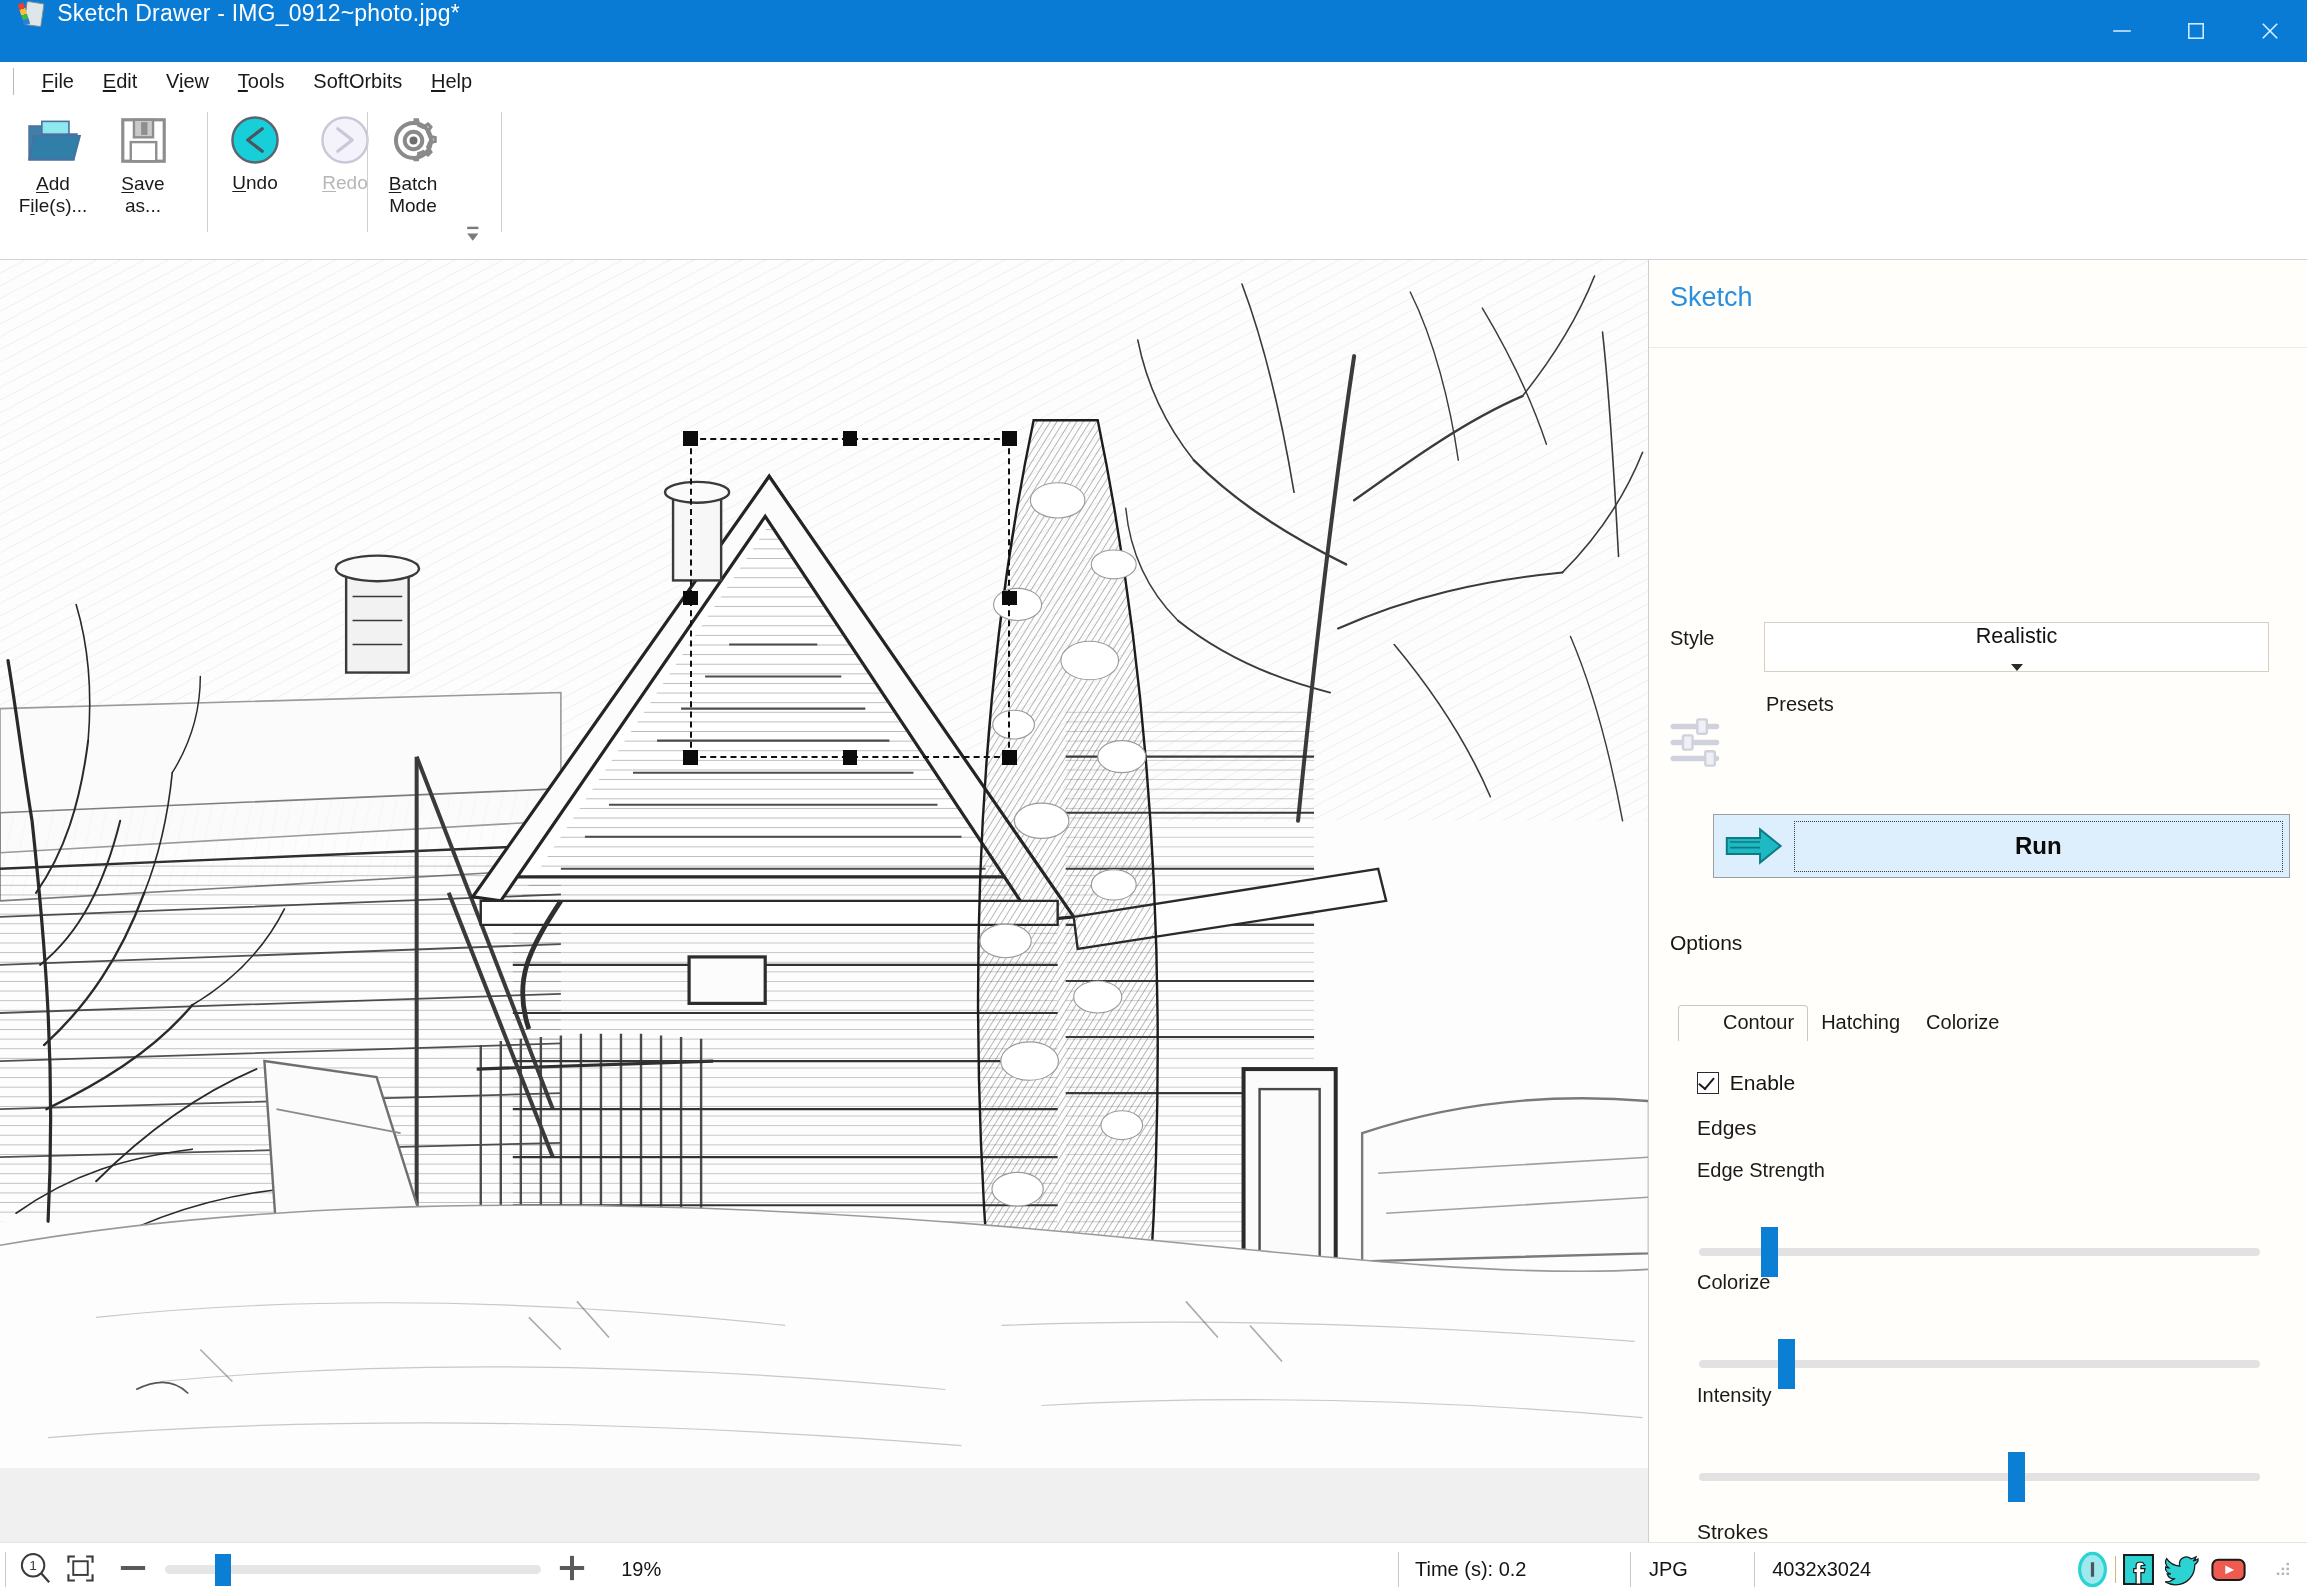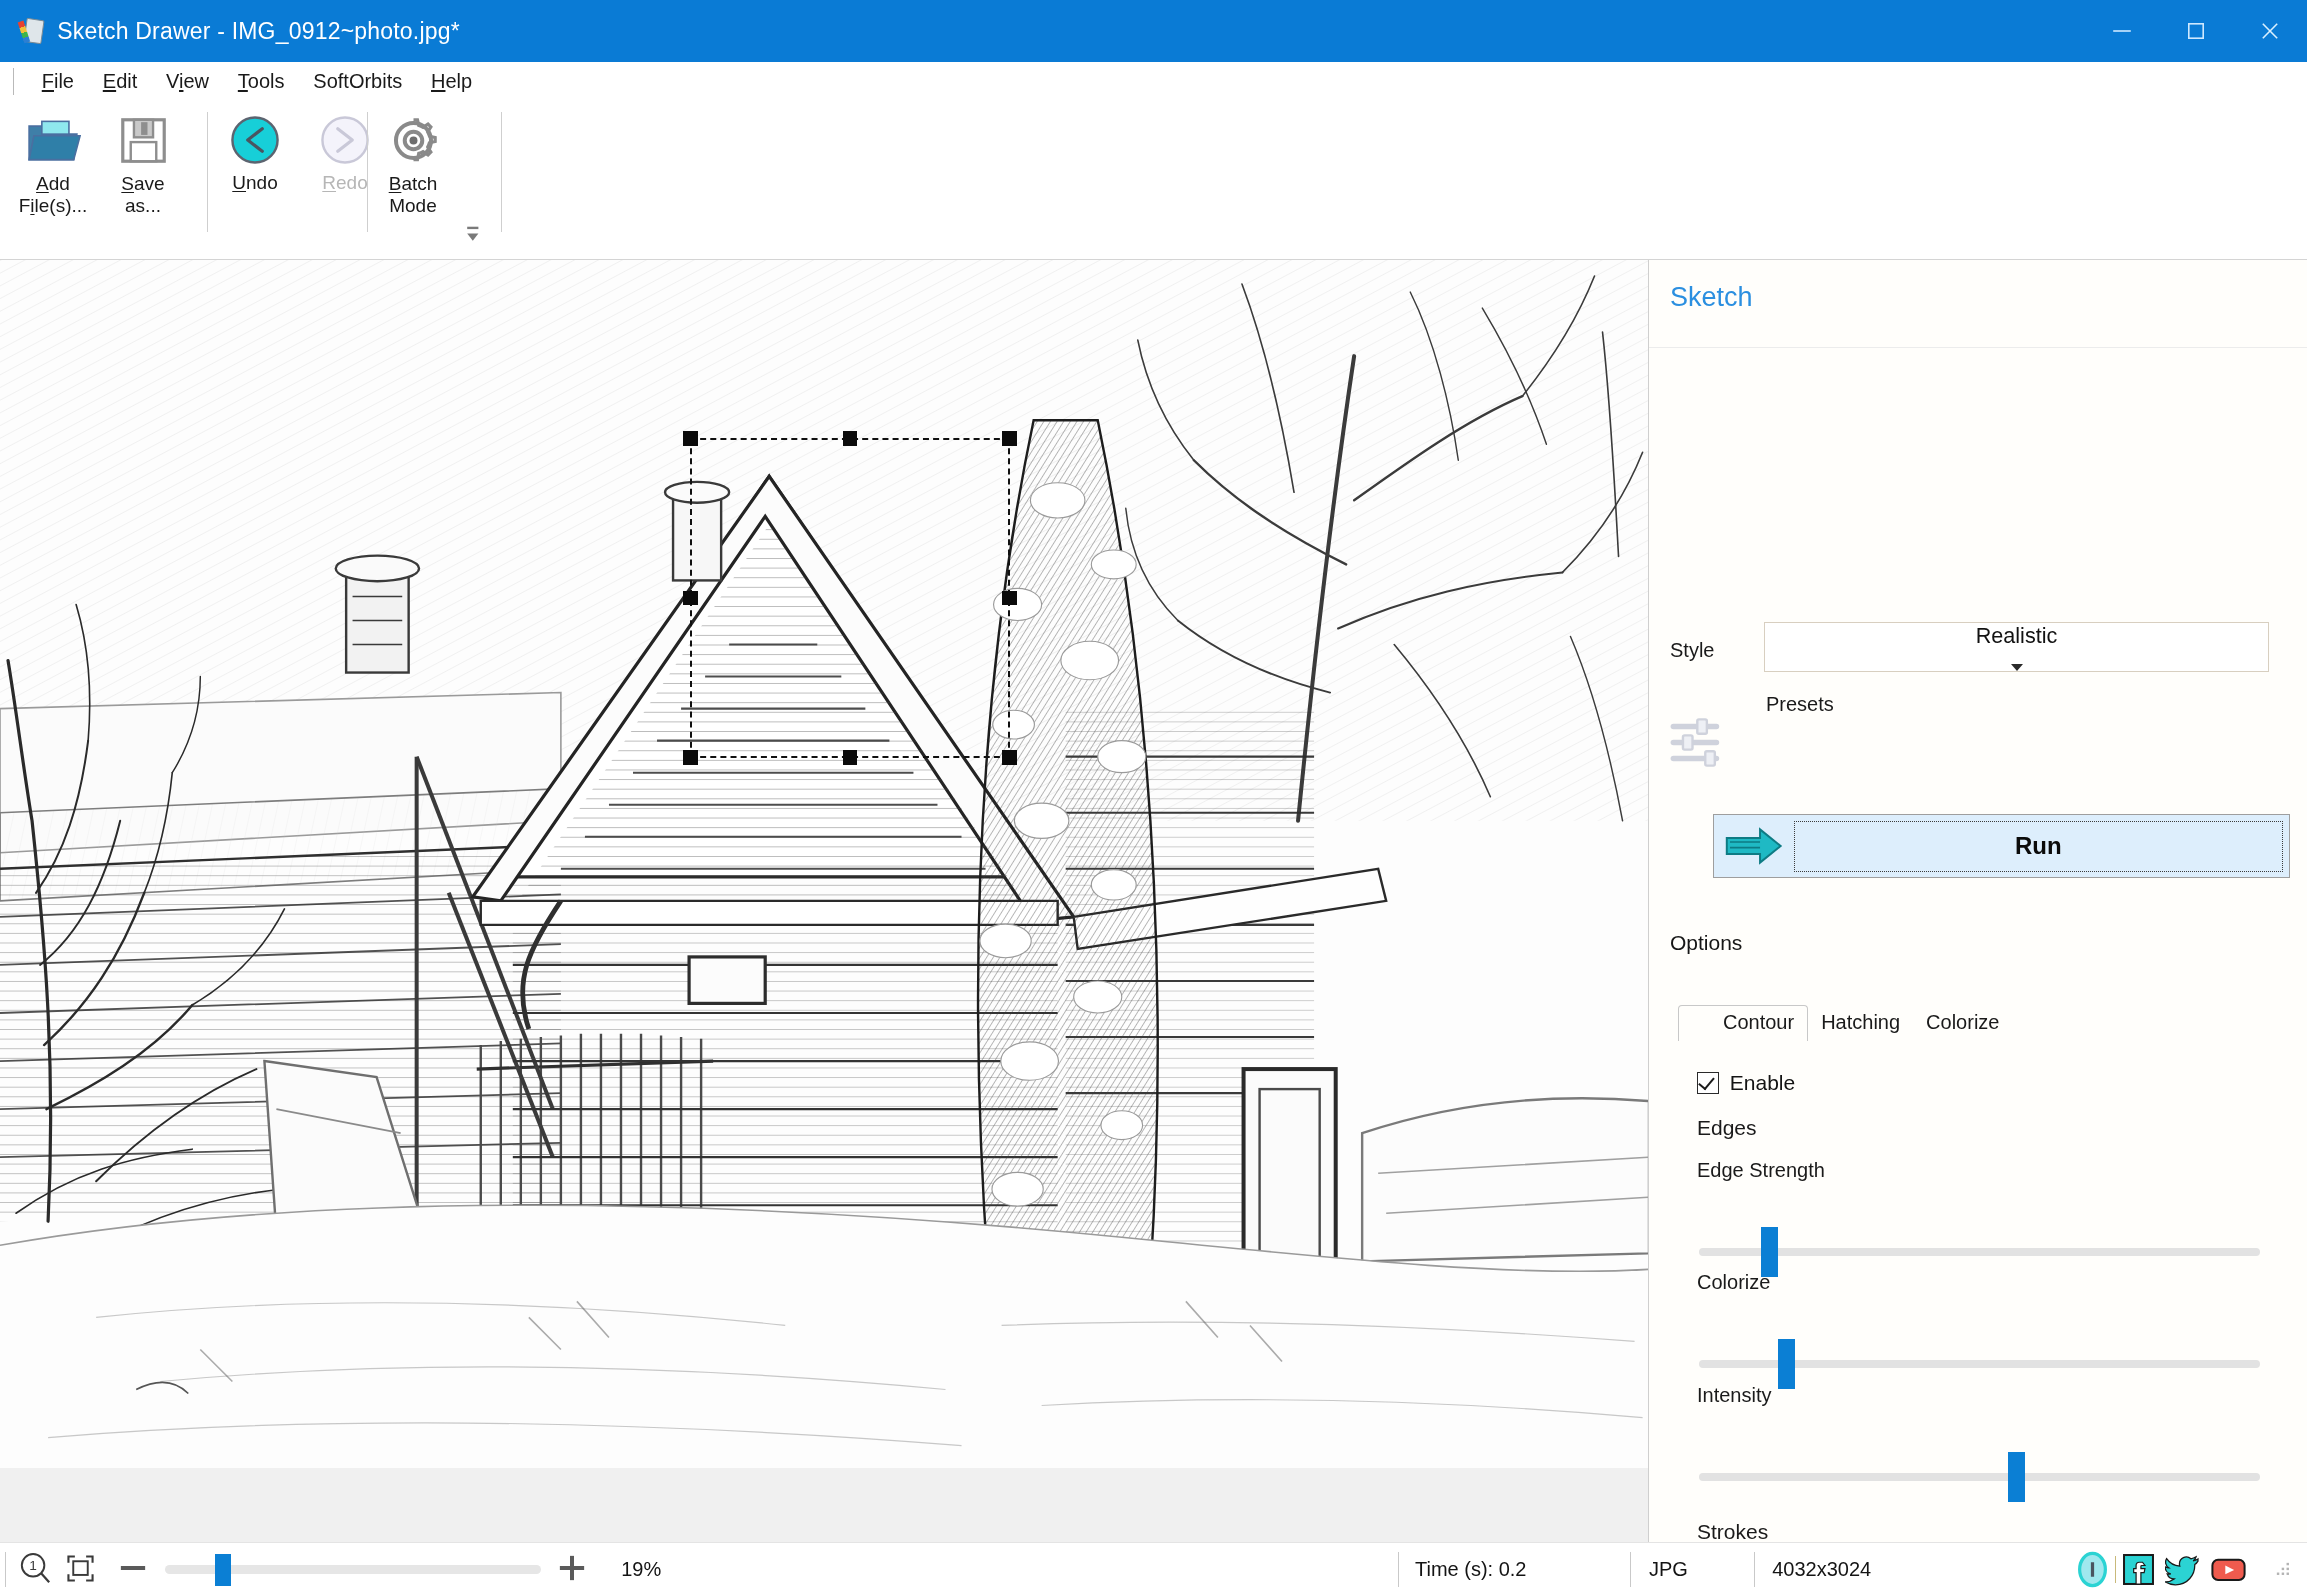--- a/index.html
+++ b/index.html
@@ -8,21 +8,21 @@
     overflow: hidden;
     background: #ffffff;
     font-family: "Liberation Sans", sans-serif;
   }
   * { box-sizing: border-box; }
 
   
   #titlebar {
     position: absolute; left: 0; top: 0; width: 2307px; height: 62px;
     background: #0a7bd5;
-    display: flex; align-items: center;
+    display: flex; align-items: flex-start;
   }
   #app-icon {
     position: relative; width: 27px; height: 27px; margin-left: 19px; margin-right: 11.2px;
     flex: 0 0 auto;
   }
   #app-icon .sheet {
     position: absolute; left: 6.4px; top: 1.6px; width: 17.6px; height: 24px;
     background: #dfe6ea; border: 1.6px solid #7b8b95; border-radius: 1.6px;
     transform: rotate(8deg);
   }
@@ -448,21 +448,21 @@
     <div class="handle h-bl"></div>
     <div class="handle h-bc"></div>
     <div class="handle h-br"></div>
   </div>
 </div>
 
 <div id="right-panel">
   <div id="panel-title">Sketch</div>
   <div id="panel-hr"></div>
 
-  <div class="p-label" style="left:21px; top:379px;">Style</div>
+  <div class="p-label" style="left:21px; top:367px;">Style</div>
   <div class="combo" style="left:115px; top:362px; width:505px;">
     <span class="cval">Realistic</span>
     <span class="tri"></span>
   </div>
 
   <div class="p-label" style="left:117px; top:433px;">Presets</div>
 
   <div id="sliders-icon">
     <svg width="59" height="51" viewBox="0 0 74 64">
       <g stroke="#cfd2dc" stroke-width="7" stroke-linecap="round">

